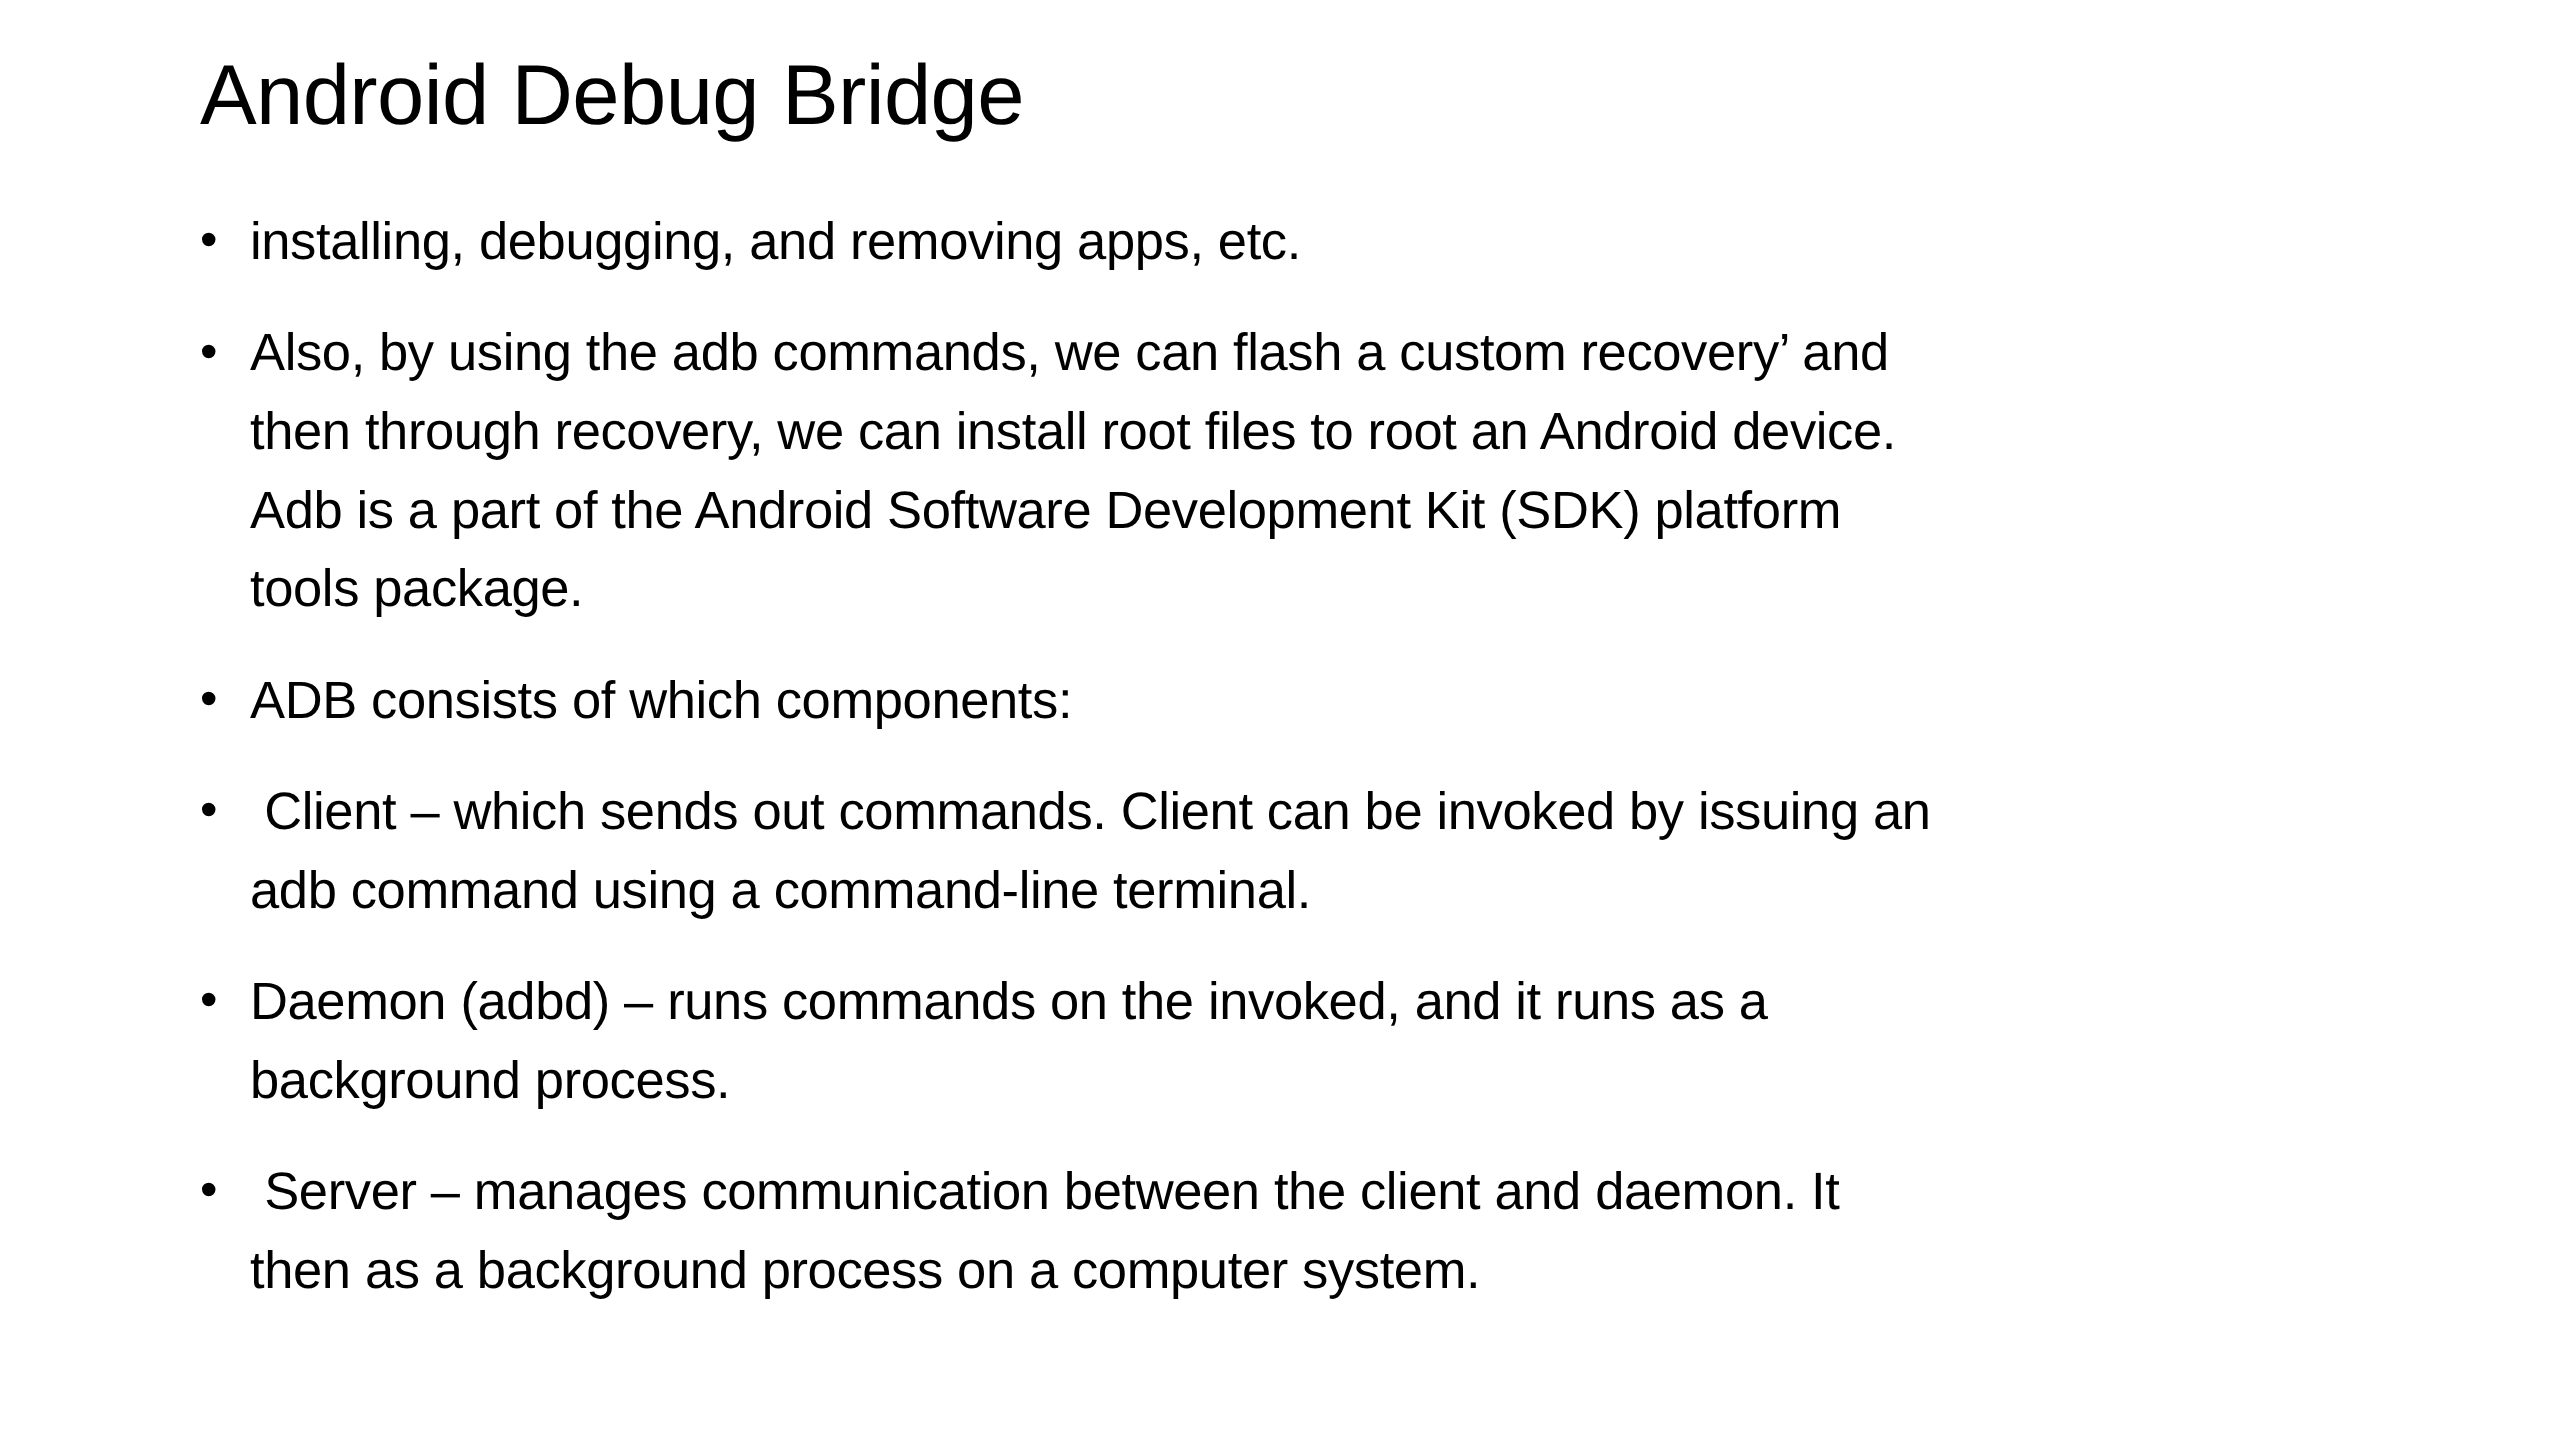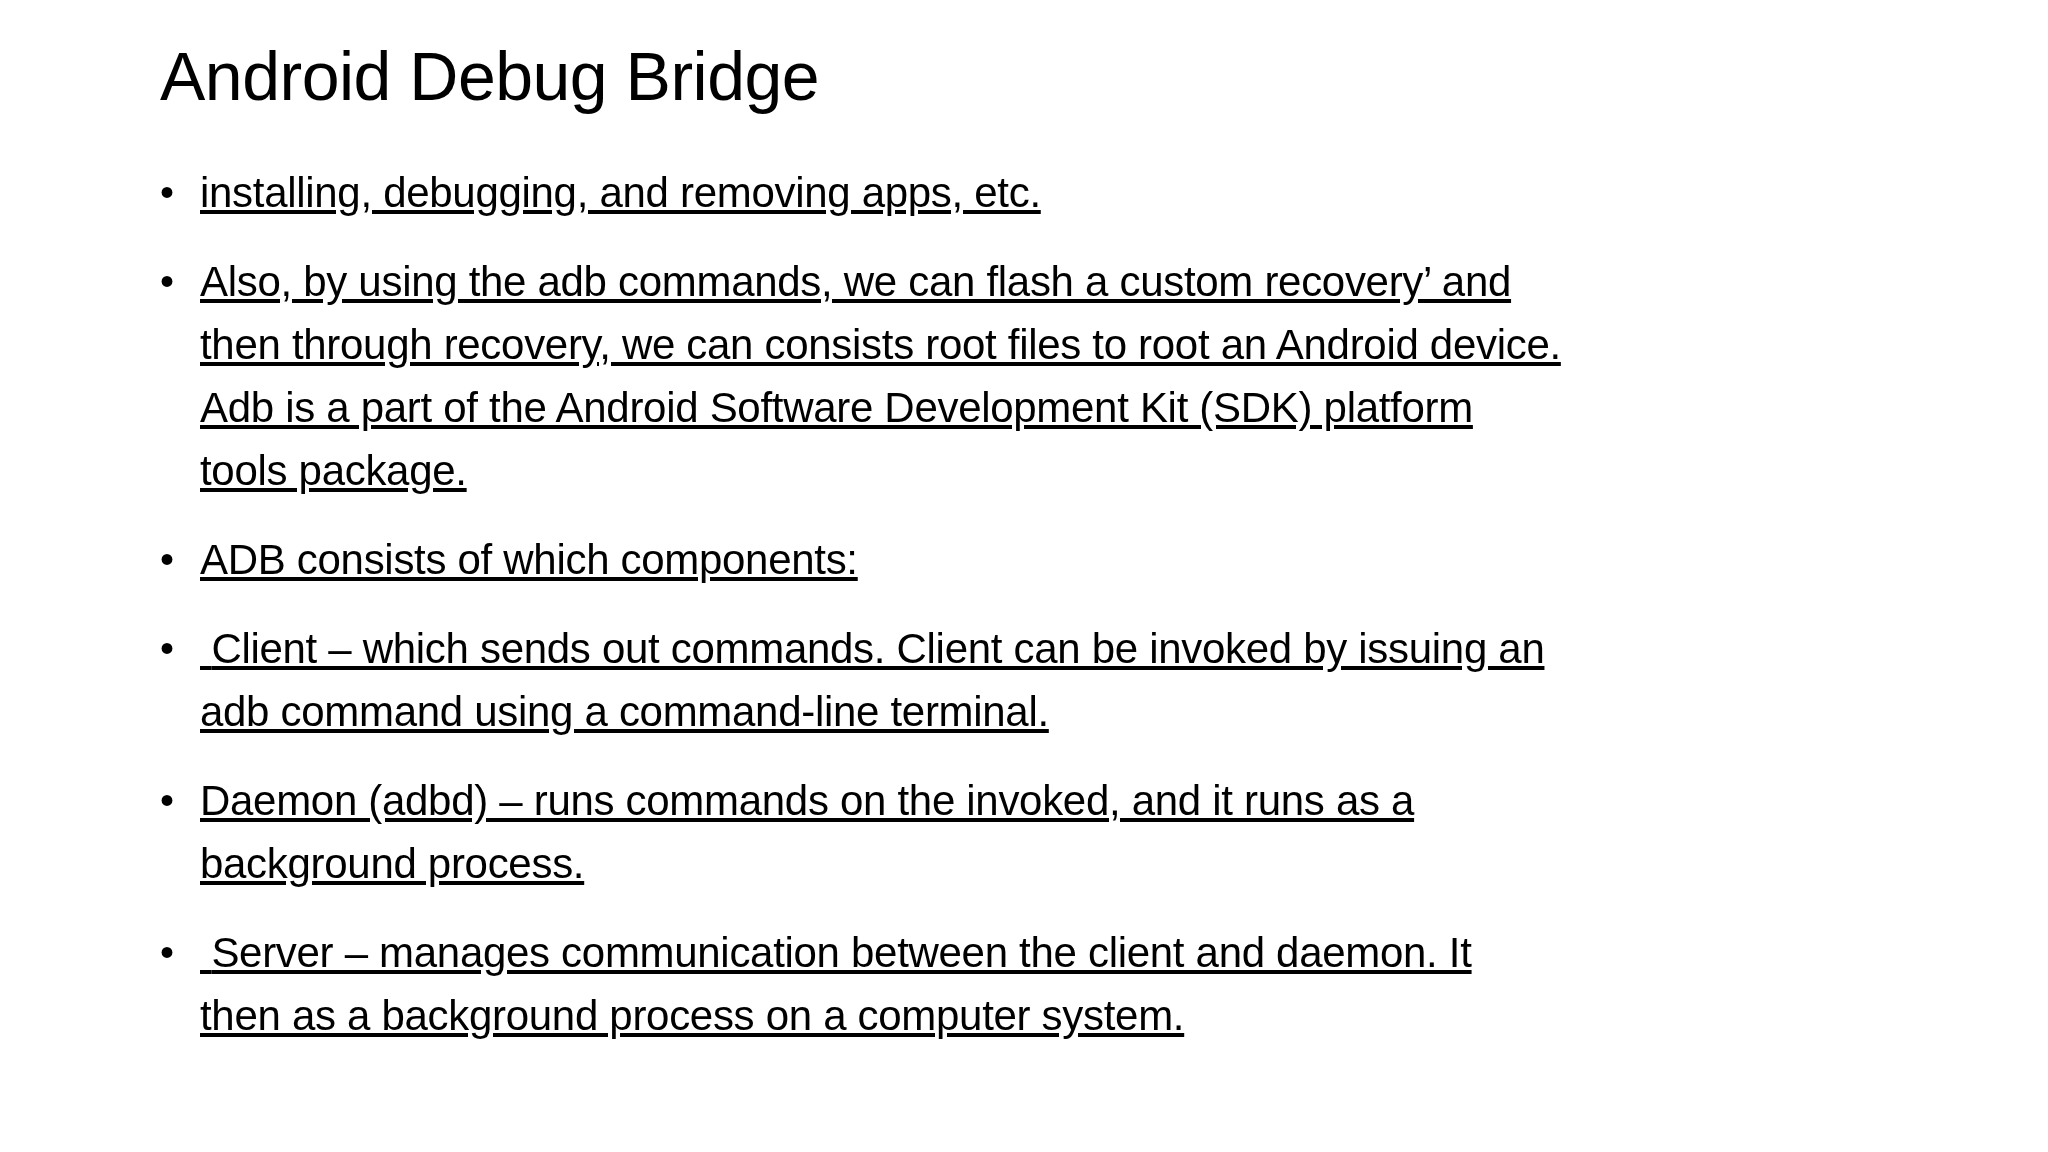--- a/index.html
+++ b/index.html
@@ -39,37 +39,36 @@
     letter-spacing: -0.3px;
   }
   .bullet-marker {
     flex: 0 0 40px;
     font-size: 40px;
     line-height: 63px;
   }
   .bullet-text {
     white-space: pre-wrap;
     flex: 1 1 auto;
-    text-decoration: underline;
   }
 </style>
 </head>
 <body>
 
 <div class="slide" style="background: rgb(255, 255, 255); color: rgb(0, 0, 0);">
   <h1 class="slide-title">Android Debug Bridge</h1>
   <ul class="bullet-list">
     <li class="bullet-item">
       <span class="bullet-marker">•</span>
       <span class="bullet-text">installing, debugging, and removing apps, etc.</span>
     </li>
     <li class="bullet-item">
       <span class="bullet-marker">•</span>
       <span class="bullet-text">Also, by using the adb commands, we can flash a custom recovery’ and
-then through recovery, we can consists root files to root an Android device.
+then through recovery, we can install root files to root an Android device.
 Adb is a part of the Android Software Development Kit (SDK) platform
 tools package.</span>
     </li>
     <li class="bullet-item">
       <span class="bullet-marker">•</span>
       <span class="bullet-text">ADB consists of which components:</span>
     </li>
     <li class="bullet-item">
       <span class="bullet-marker">•</span>
       <span class="bullet-text"> Client – which sends out commands. Client can be invoked by issuing an

